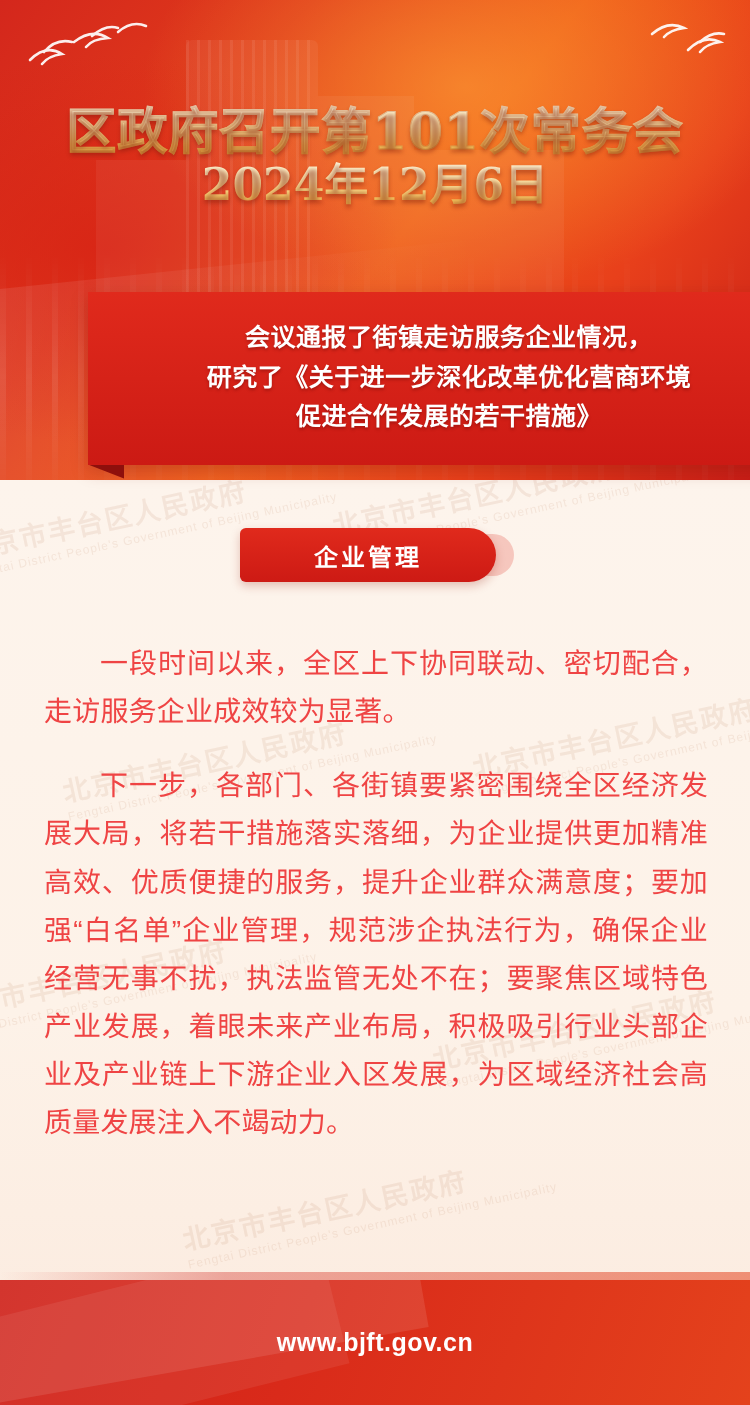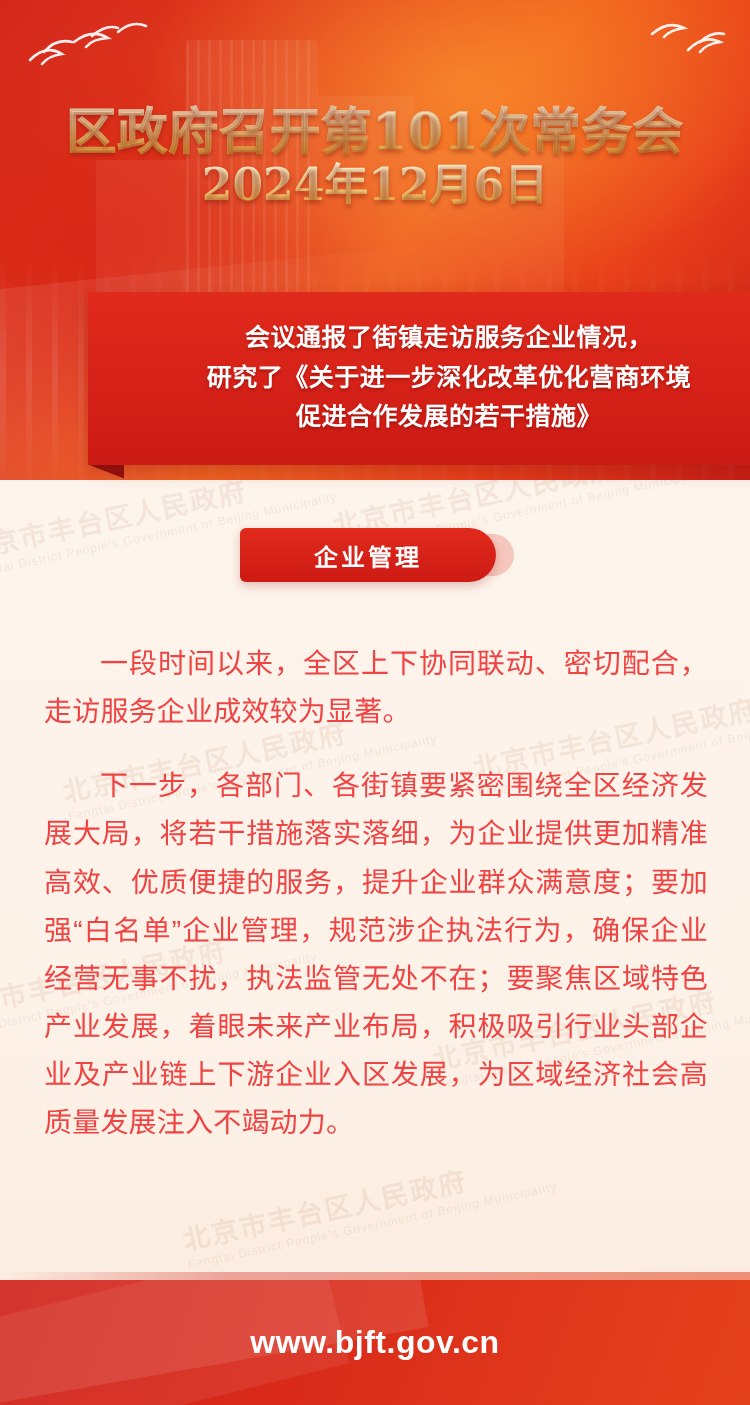--- a/index.html
+++ b/index.html
@@ -223,21 +223,21 @@
     width: 420px; height: 130px;
     background: rgba(255,255,255,0.07);
     transform: rotate(-14deg);
   }
   .footer-url {
     position: absolute;
     left: 0; top: 0;
     width: 750px; height: 125px;
     display: flex; align-items: center; justify-content: center;
     color: #ffffff;
-    font-size: 32px;
+    font-size: 25px;
     font-weight: 600;
     letter-spacing: 0.5px;
   }
   .footer-top-strip {
     position: absolute;
     left: 0; top: 1272px;
     width: 750px; height: 10px;
     background: linear-gradient(90deg, rgba(207,31,23,0.0) 0%, rgba(207,31,23,0.35) 30%, rgba(228,66,28,0.55) 100%);
   }
 </style>

